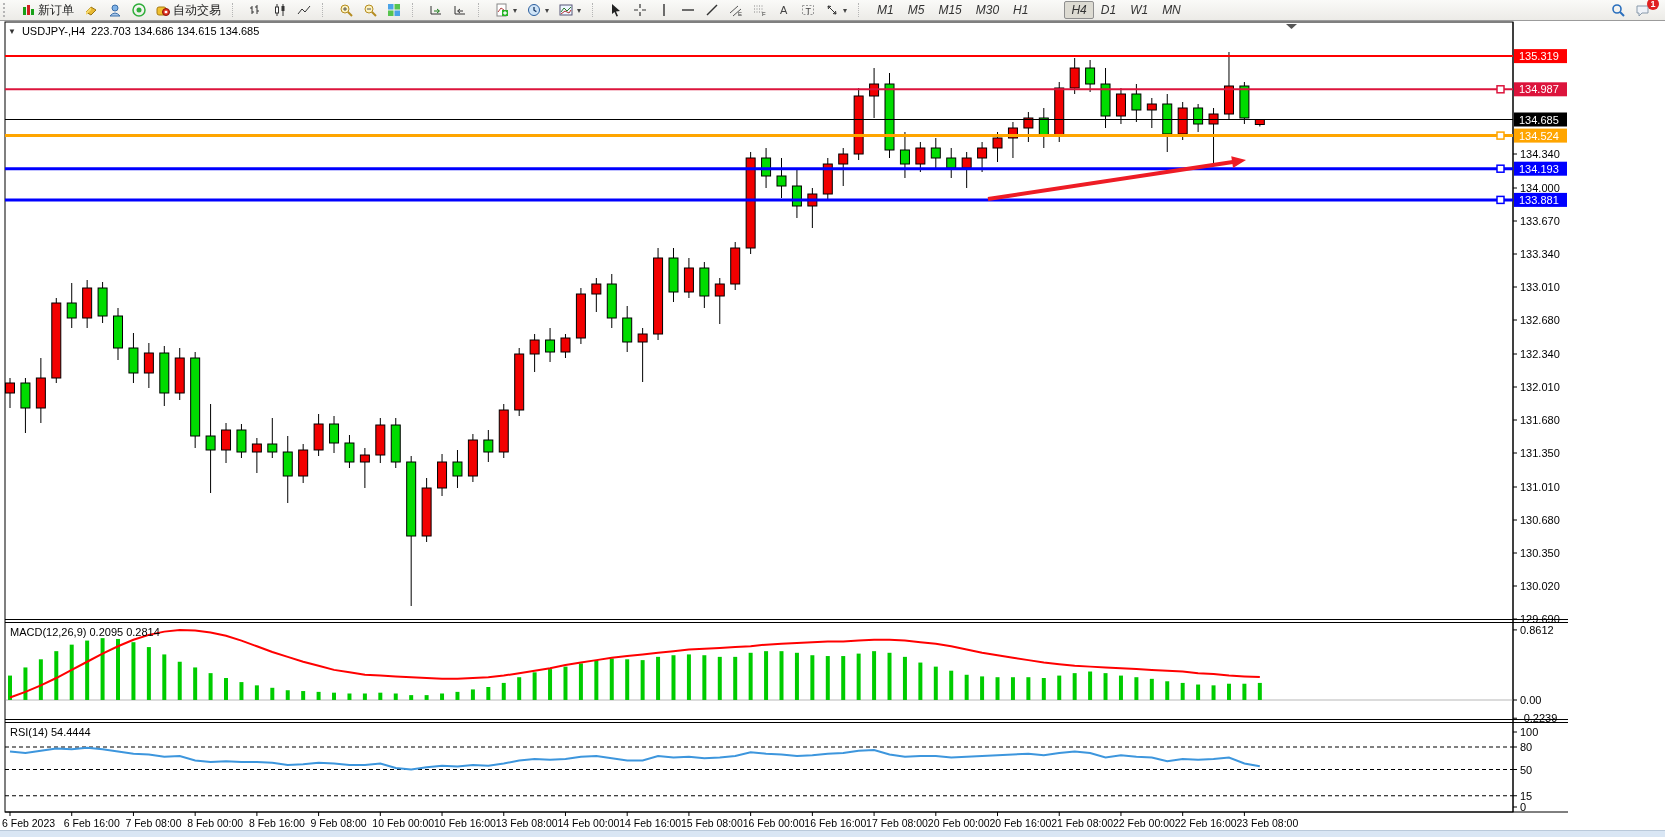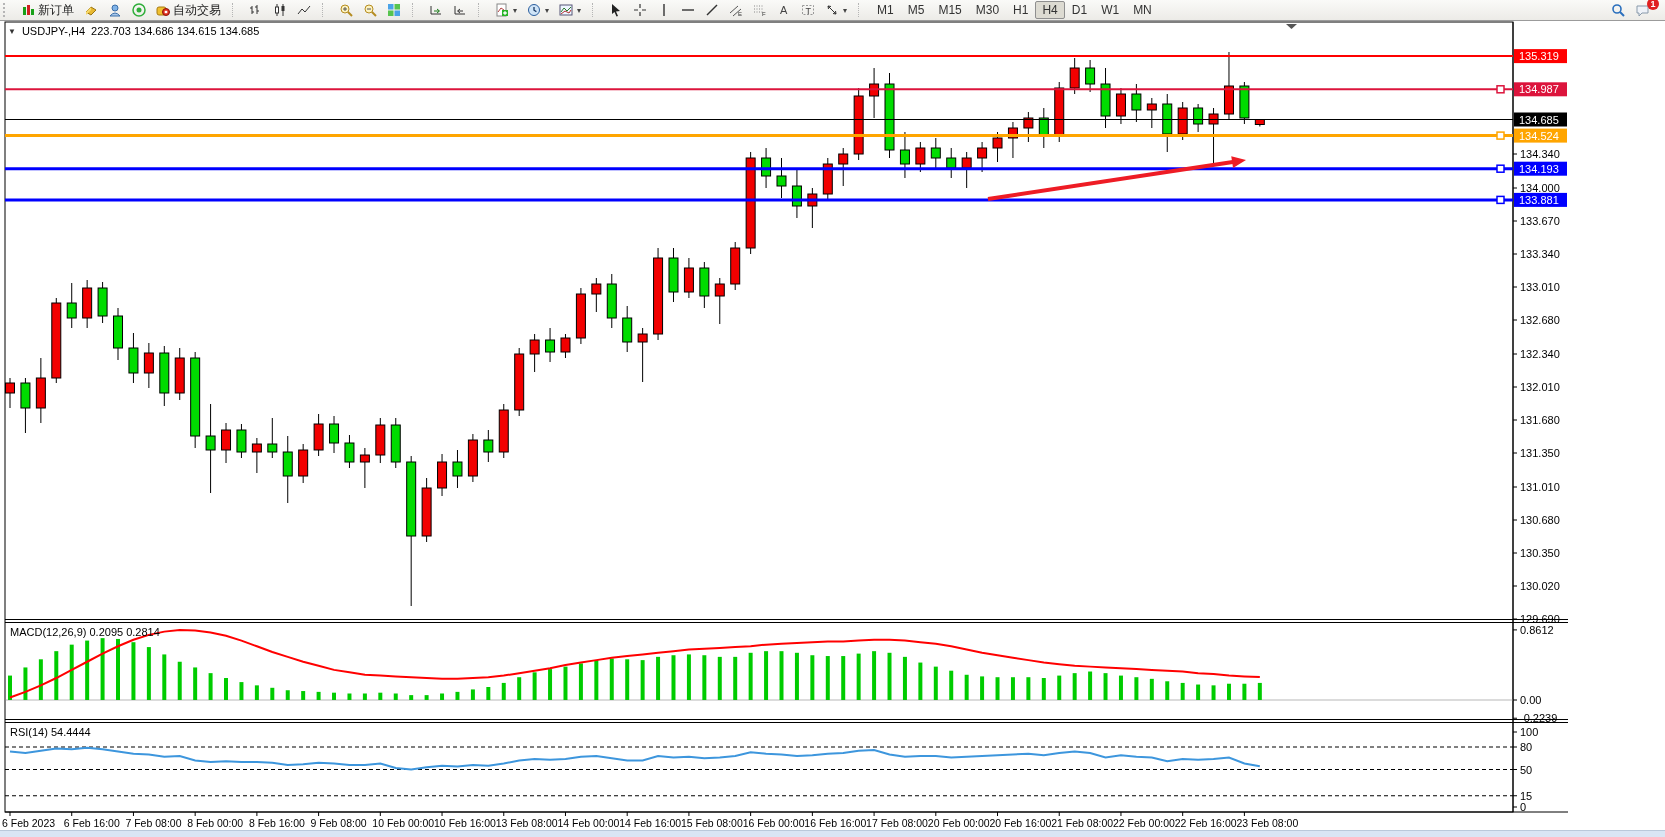--- a/index.html
+++ b/index.html
@@ -5,22 +5,22 @@
   html,body{margin:0;padding:0;}
   body{width:1665px;height:837px;background:#ffffff;font-family:"Liberation Sans",sans-serif;overflow:hidden;position:relative;}
   
   .toolbar{position:absolute;top:0;left:0;width:1665px;height:20px;background:linear-gradient(#fafaf8,#ecebe7);border-bottom:1px solid #9b9b9b;display:flex;align-items:center;font-size:12px;color:#222;z-index:5;}
   .tb-group{display:flex;align-items:center;height:100%;padding:0 3px;}
   .tb-sep{width:5px;height:14px;border-left:1px dotted #b5b5b5;margin:0 3px;}
   .tb-btn{display:flex;align-items:center;gap:3px;padding:1px 4px;border:1px solid transparent;border-radius:2px;cursor:default;white-space:nowrap;}
   .caret{font-size:8px;color:#444;margin-left:1px;}
   .ico{display:inline-block;width:14px;height:14px;position:relative;}
   .ico svg{display:block}
-  .tf-btn{padding:1px 6px;border:1px solid transparent;color:#333;}
-  .tf-btn.active{background:#dddbd2;border:1px solid #8f8f8f;border-radius:2px;}
+  .tf-btn{padding:1px 6px;border:1px solid transparent;color:#333;font-style:italic;}
+  .tf-btn.active{background:#dddbd2;border:1px solid #8f8f8f;border-radius:2px;margin-left:29px;}
   .badge{position:absolute;top:-4px;right:-6px;background:#e02020;color:#fff;border-radius:50%;width:12px;height:12px;font-size:9px;line-height:12px;text-align:center;font-weight:bold;}
   .spacer{flex:1}
   
   #chartwrap{position:absolute;top:0;left:0;width:1665px;height:837px;}
   .title-overlay{position:absolute;top:25px;left:8px;font-size:11px;color:#000;z-index:4;display:flex;gap:6px;align-items:center;}
   .title-overlay .tri{font-size:8px;color:#333;}
   .bottombar{position:absolute;left:0;bottom:0;width:1665px;height:6px;background:#d9e6f4;border-top:1px solid #b9c9da;}
   text{font-family:"Liberation Sans",sans-serif;}
 </style>
 </head>

